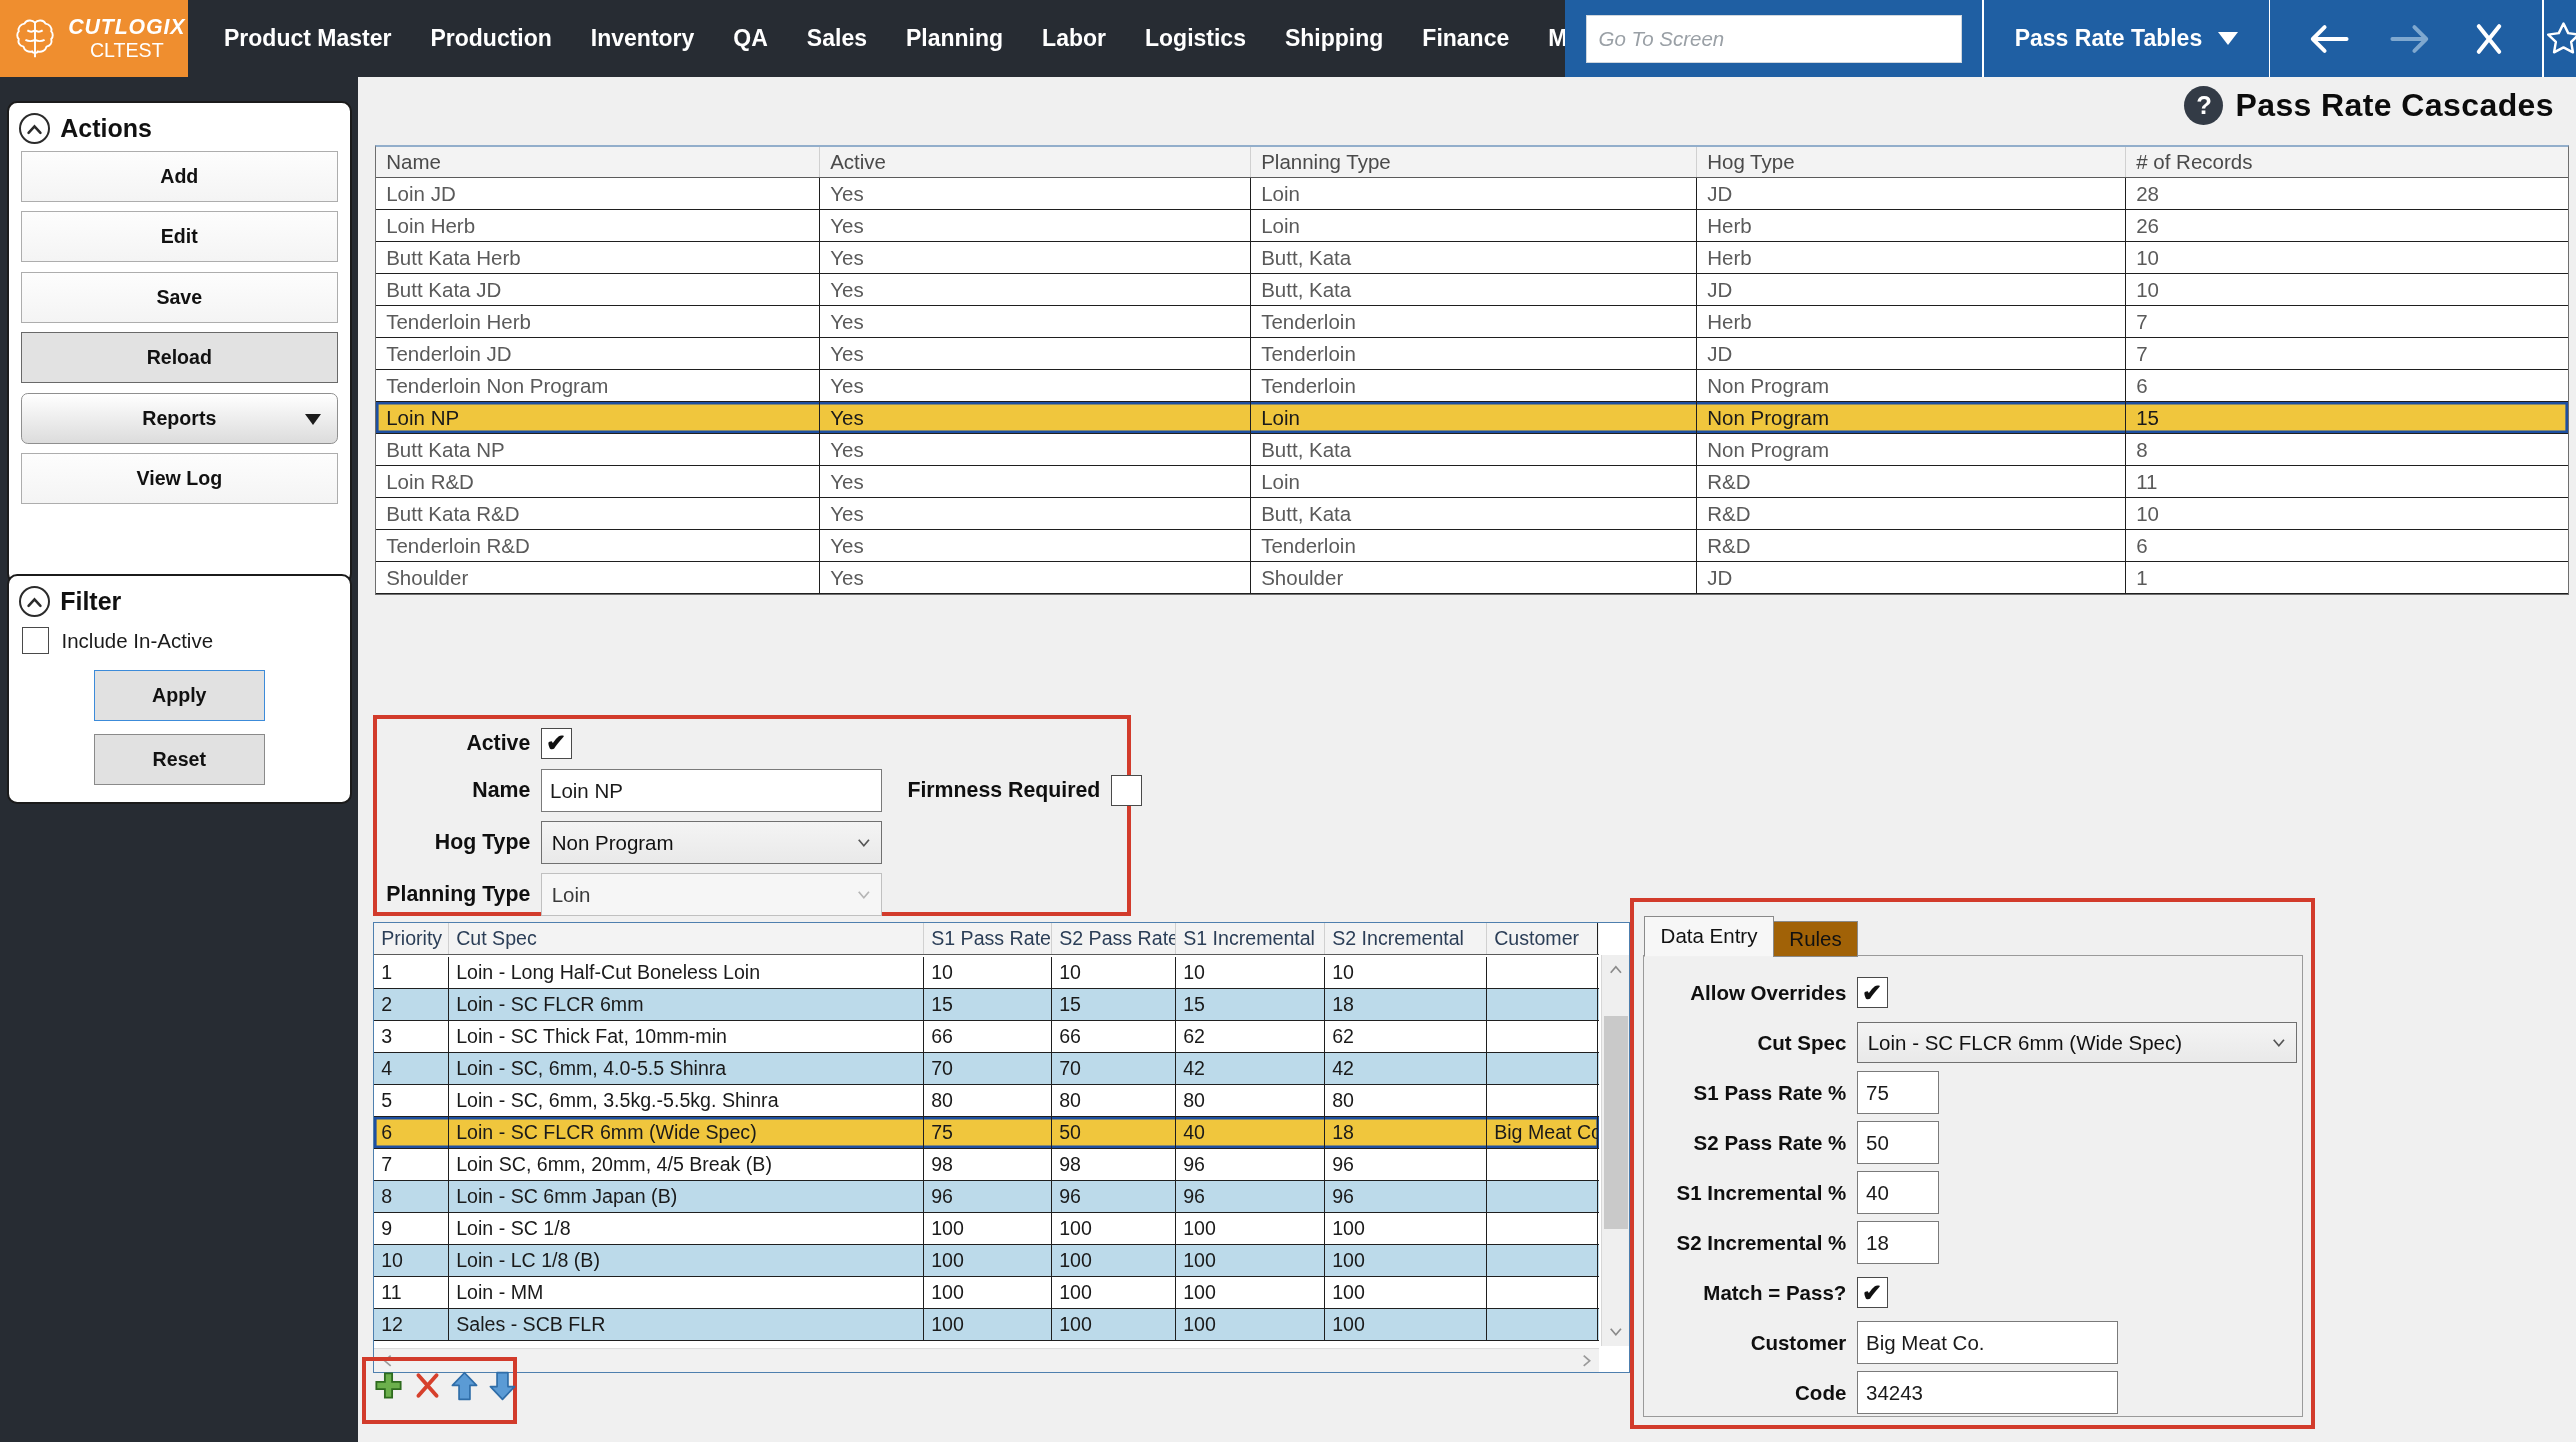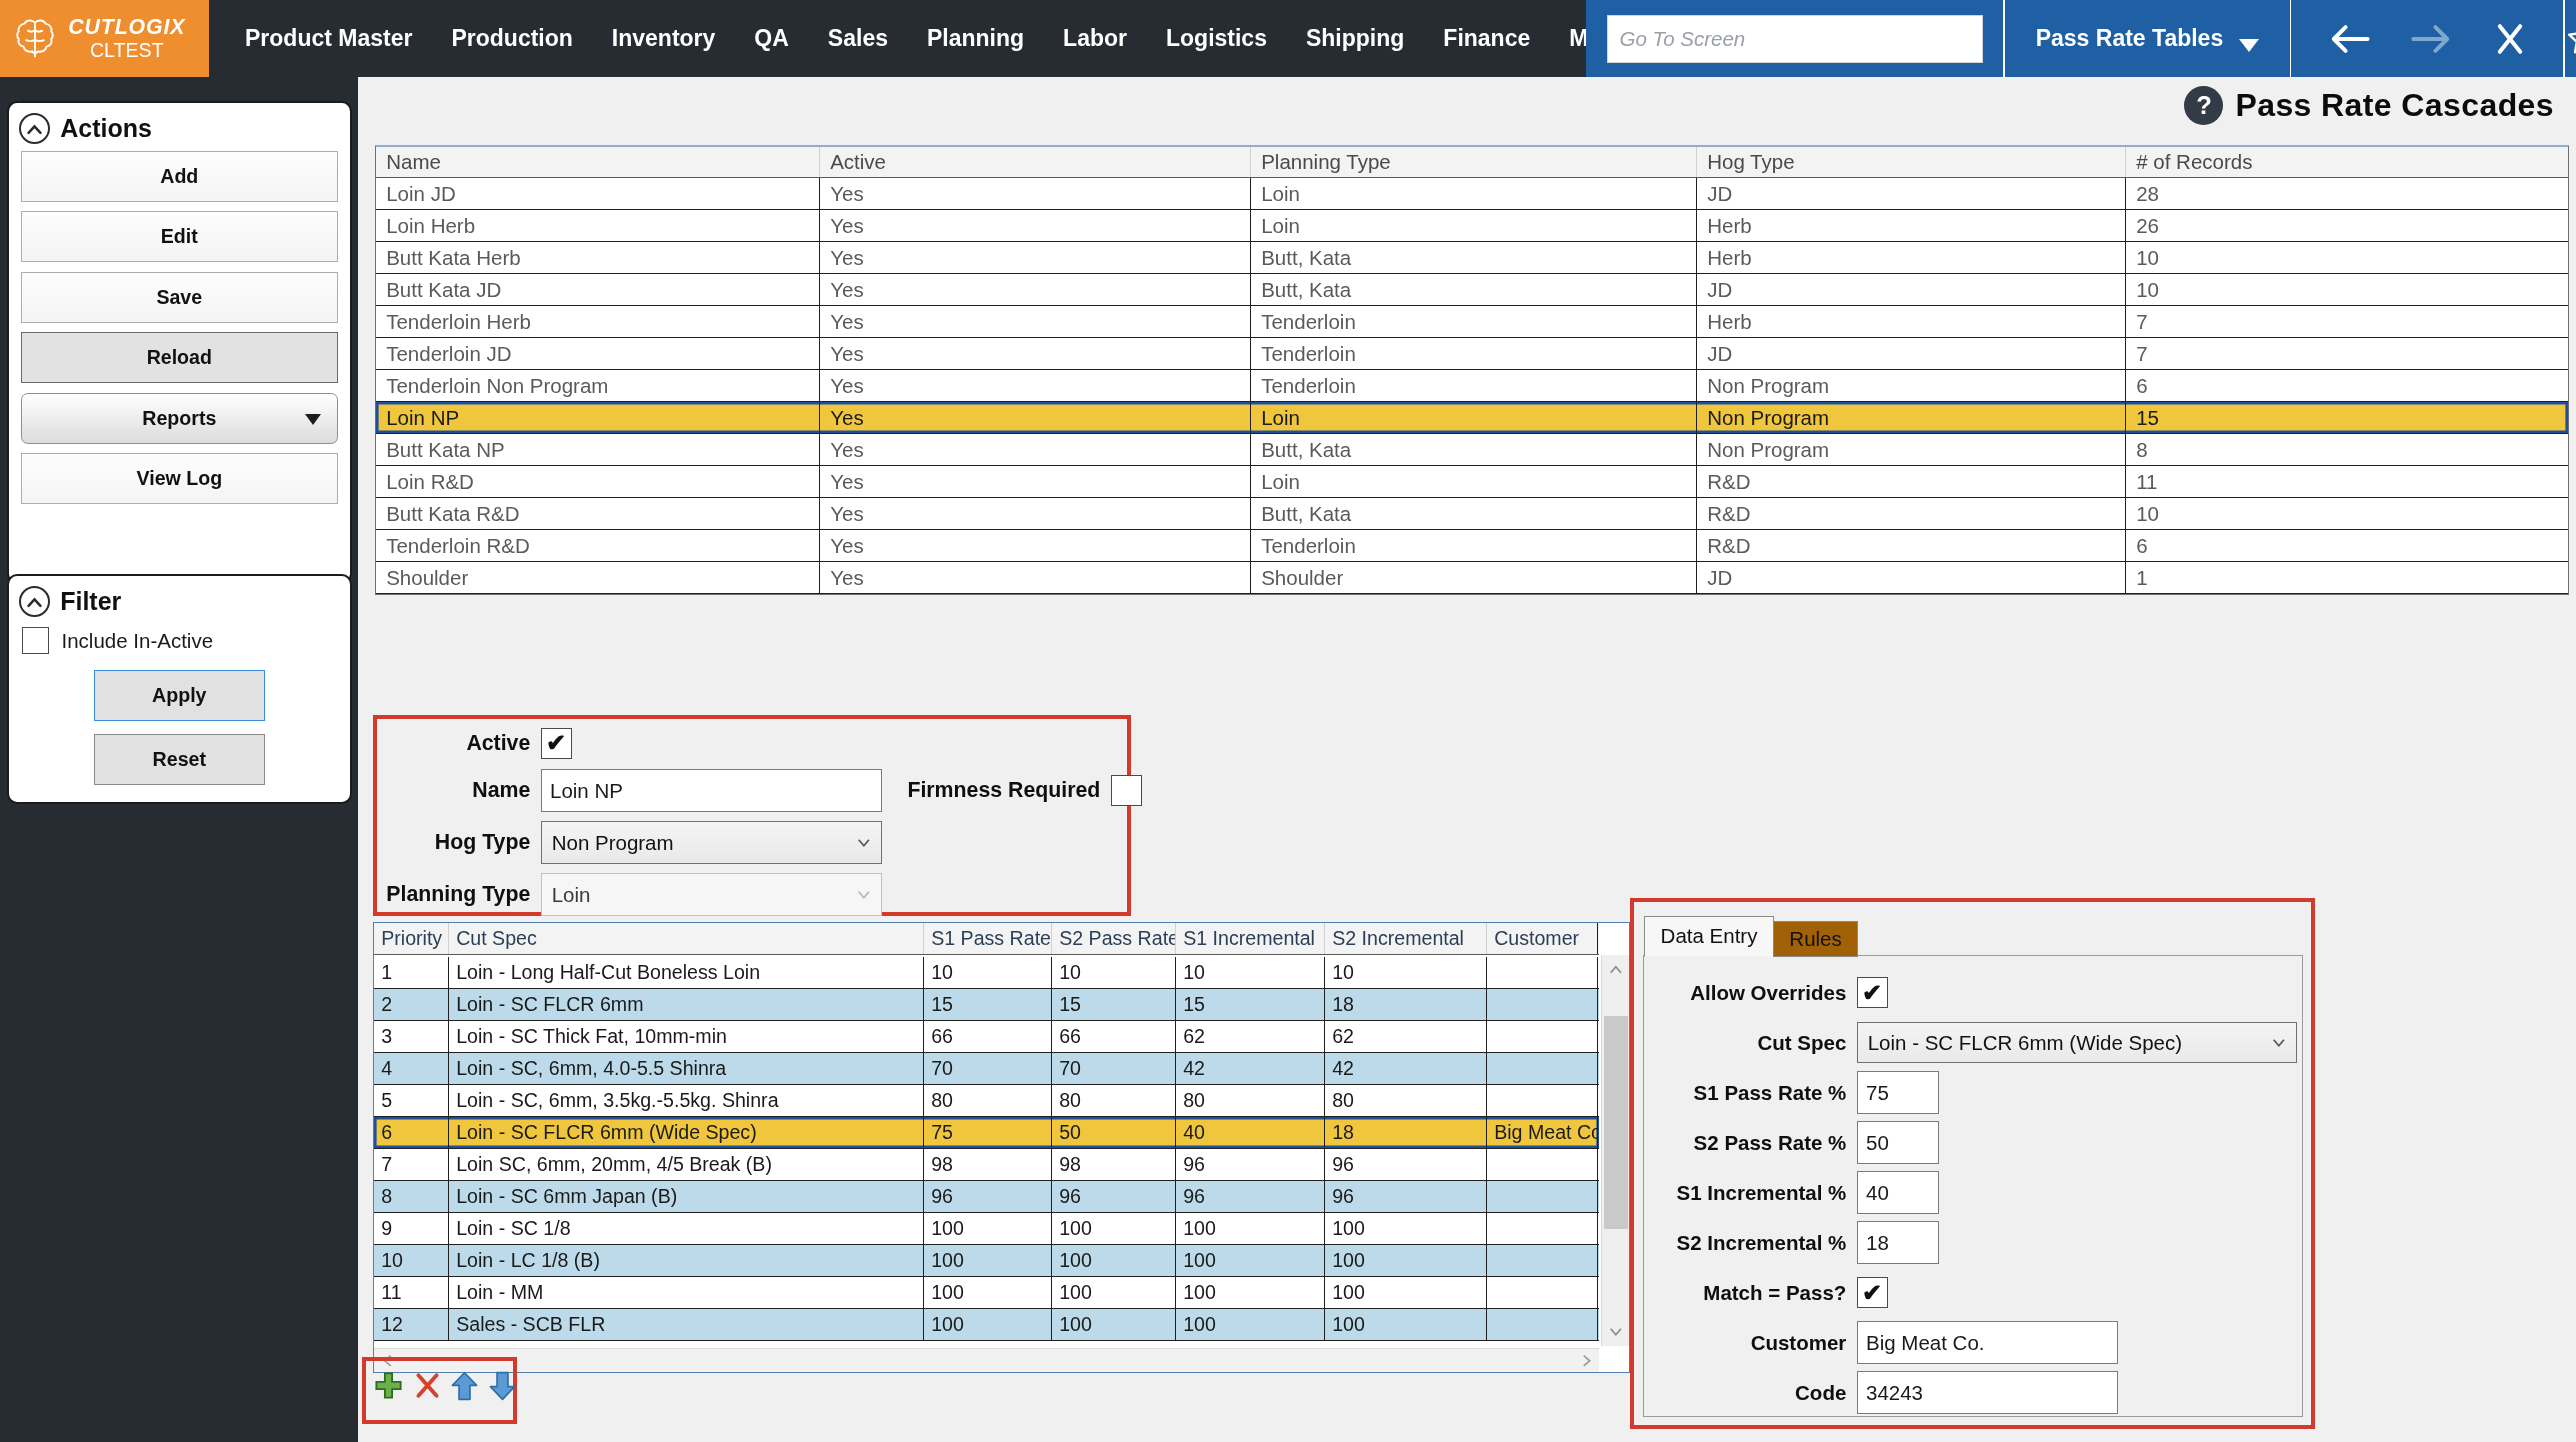--- a/index.html
+++ b/index.html
@@ -2,34 +2,34 @@
 <html style="font-size:13.7px"><head>
 <meta charset="utf-8">
 <style>
   html,body{margin:0;padding:0;background:#555;}
   .app{position:relative;width:2576px;height:1442px;background:#f0f0f0;overflow:hidden;
        font-family:"Liberation Sans",sans-serif;box-sizing:border-box;}
   .app *{box-sizing:border-box;}
 
   
   .topbar{position:absolute;left:0;top:0;width:2576px;height:77px;background:#272c33;display:flex;}
-  .brand{width:209px;height:77px;background:#EF8E2F;display:flex;align-items:center;gap:10.2px;padding:0 12px;flex:none;}
+  .brand{width:188px;height:77px;background:#EF8E2F;display:flex;align-items:center;gap:10.2px;padding:0 12px;flex:none;}
   .brand-icon svg{display:block;}
   .brand-text{color:#fff;display:flex;flex-direction:column;line-height:1.15;align-items:center;}
   .brand-line1{font-weight:bold;font-style:italic;font-size:21.3px;letter-spacing:0.9px;}
   .brand-line2{font-size:19.6px;}
   .menu{width:1377px;display:flex;align-items:center;gap:39px;padding-left:36px;flex:none;}
   .menu-item{color:#fff;font-size:23px;font-weight:600;white-space:nowrap;cursor:default;}
   .top-right{flex:1;background:#1F5FA3;display:flex;align-items:center;height:77px;}
   .search-wrap{padding:0 20.5px;}
   .search-input{width:376px;height:48px;border:0.9px solid #cfd6dd;background:#fff;font-size:20.5px;
                 padding:0 12px;font-family:"Liberation Sans",sans-serif;color:#222;outline:none;}
   .search-input::placeholder{color:#9aa0a6;font-style:italic;}
   .tb-sep{width:1.7px;height:77px;background:#fff;flex:none;}
-  .screen-dd{display:flex;align-items:flex-end;gap:15.4px;padding:0 31px;color:#fff;font-size:23px;font-weight:600;white-space:nowrap;}
+  .screen-dd{display:flex;align-items:center;gap:15.4px;padding:0 31px;color:#fff;font-size:23px;font-weight:600;white-space:nowrap;}
   .tri-down-w{width:0;height:0;border-left:10.2px solid transparent;border-right:10.2px solid transparent;border-top:13.7px solid #fff;}
   .nav-btns{display:flex;align-items:center;gap:39px;padding:0 36px;}
   .icon-btn{display:flex;align-items:center;justify-content:center;}
   .star-wrap{display:flex;align-items:center;justify-content:center;flex:1;}
 
   
   .sidebar{position:absolute;left:0;top:77px;width:358px;height:1366px;background:#272c33;}
   .panel{position:absolute;left:6.8px;width:345px;background:#fff;border:2.6px solid #1b1b1b;border-radius:10.2px;}
   .panel.actions{top:24px;height:483px;}
   .panel.filter{top:497px;height:230px;}

